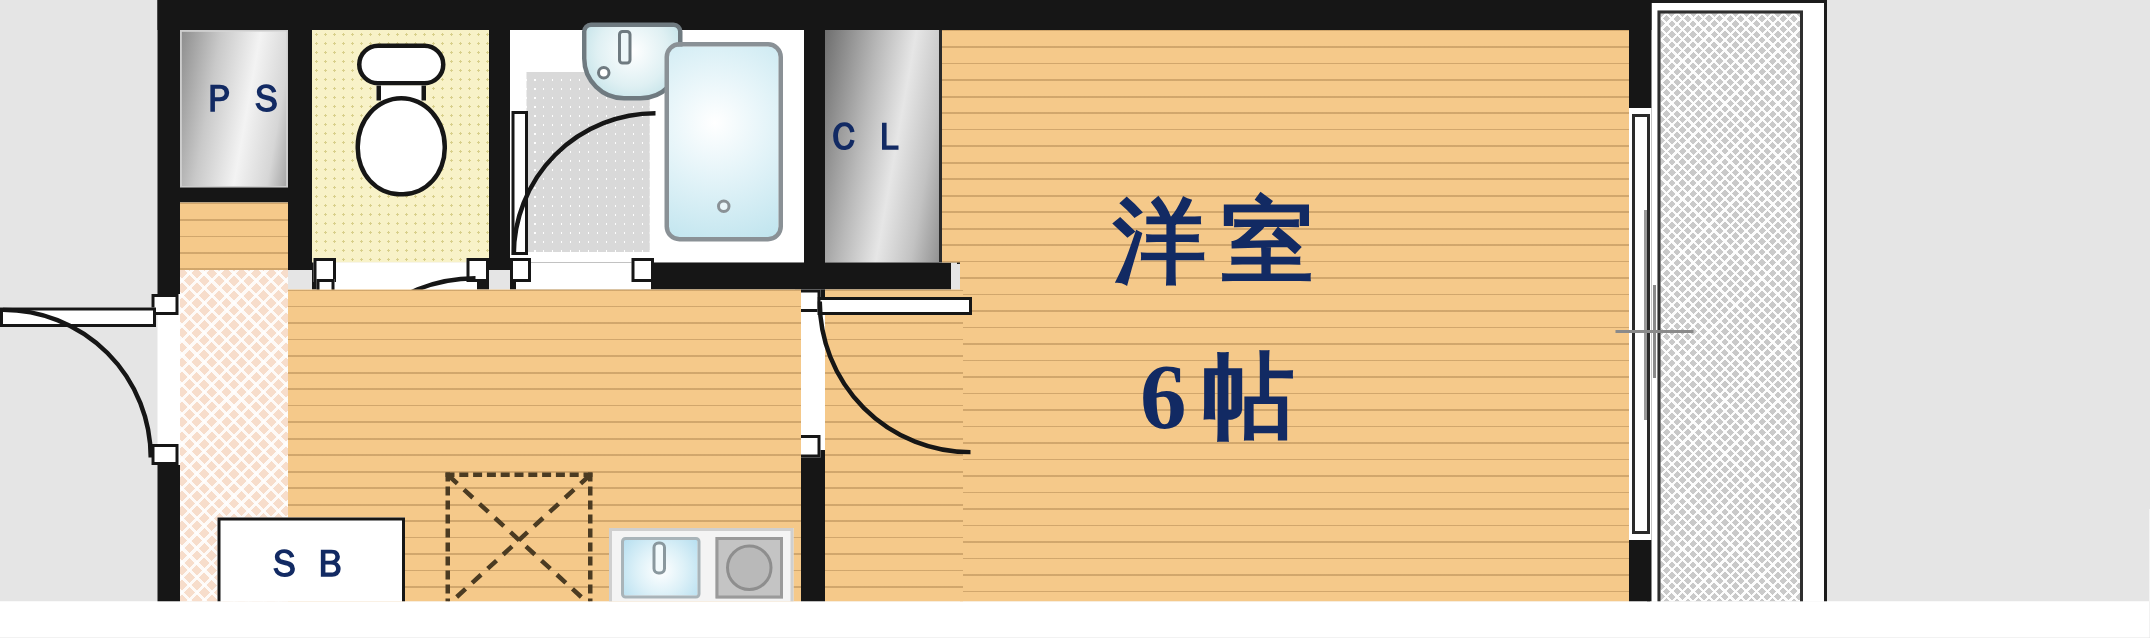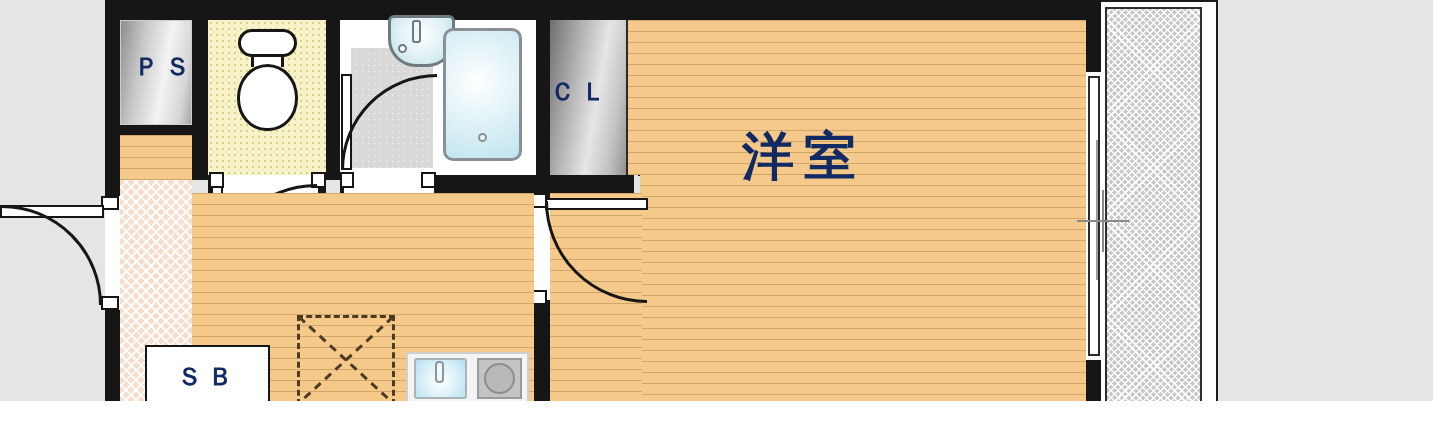--- a/index.html
+++ b/index.html
@@ -72,21 +72,21 @@
   
   .lbl {
     color: #122a63;
     font-weight: bold;
     white-space: nowrap;
     line-height: 1;
     user-select: none;
   }
   .lbl-lat { font-size: 25px; letter-spacing: 6px; }
   .lbl-jp  { font-size: 30px; letter-spacing: 4px; }
-  .lbl-room1 { font-size: 52px; letter-spacing: 10px; }
+  .lbl-room1 { font-size: 62px; letter-spacing: 10px; }
   .lbl-room2 { font-size: 62px; letter-spacing: 10px; }
 
   
   .tub {
     border: 3px solid #8a9196;
     border-radius: 10px;
     background: radial-gradient(circle at 42% 40%, #ffffff 0%, #e2f3f8 45%, #bfe4ee 100%);
   }
   .tub-drain {
     width: 9px; height: 9px; border-radius: 50%;
@@ -213,20 +213,21 @@
   <div class="abs" style="left:560px;top:20px;width:156px;height:156px;border:3px solid #161616;border-radius:50%;
               clip-path: polygon(50% 0%, 100% 0%, 100% 50%, 50% 50%);"></div>
   <div class="abs" style="left:560px;top:20px;width:156px;height:156px;border:3px solid #161616;border-radius:50%;
               clip-path: polygon(50% 50%, 100% 50%, 100% 100%, 50% 100%);"></div>
 
   <div class="abs floor-wood" style="left:640px;top:20px;width:446px;height:385px;"></div>
 
   <div class="abs floor-wood" style="left:628px;top:20px;width:14px;height:155px;"></div>
 
   <div class="abs lbl lbl-room1" style="left:742px;top:131px;">洋室</div>
+  <div class="abs lbl lbl-room2" style="left:760px;top:234px;">6帖</div>
 
   <div class="abs wall" style="left:534px;top:193px;width:16px;height:212px;"></div>
 
   <div class="abs floor-wood" style="left:550px;top:193px;width:92px;height:212px;"></div>
 
   <div class="abs white-fill" style="left:534px;top:200px;width:16px;height:100px;"></div>
   <div class="abs jamb" style="left:530px;top:193px;width:17px;height:15px;"></div>
   <div class="abs jamb" style="left:530px;top:290px;width:17px;height:15px;"></div>
 
   <div class="abs leaf-h" style="left:545px;top:198px;width:103px;height:12px;"></div>

